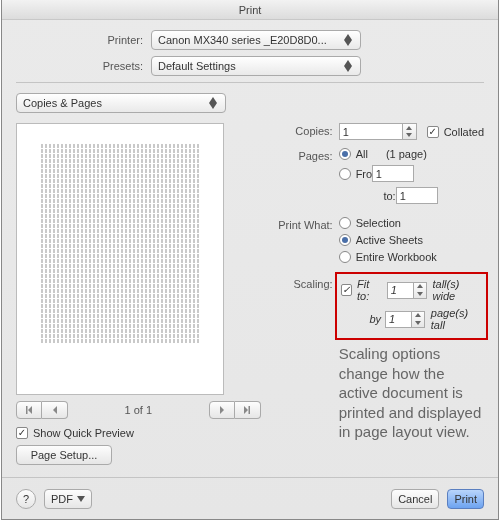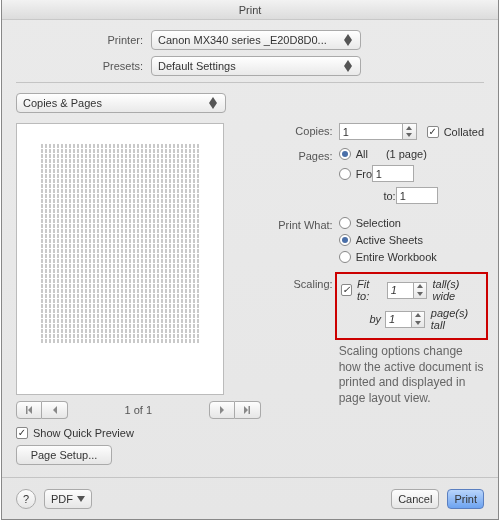--- a/index.html
+++ b/index.html
@@ -47,21 +47,21 @@
   .stepper { width:14px; height:17px; border:1px solid #aaa; border-left:none; background:linear-gradient(#fdfdfd,#e6e6e6); display:inline-flex; flex-direction:column; }
   .stepper div { flex:1; display:flex; align-items:center; justify-content:center; }
   .stepper svg { width:6px; height:4px; }
 
   .radio { width:12px; height:12px; border:1px solid #888; border-radius:50%; background:#fff; display:inline-flex; align-items:center; justify-content:center; margin-right:5px; vertical-align:middle; }
   .radio.sel::after { content:""; width:6px; height:6px; background:#4a6fa8; border-radius:50%; }
   .rline { display:flex; align-items:center; margin-bottom:5px; }
   .sublbl { width:40px; text-align:right; display:inline-block; }
 
   .redbox { border:2px solid #cc0000; padding:4px 4px 2px 4px; margin:-4px -4px 4px -4px;font-style:italic; }
-  .helptext { font-size:12px; color:#666; line-height:1.3; }
+  .helptext { font-size:15px; color:#666; line-height:1.3; }
 
   .footer { position:absolute; left:0; right:0; bottom:0; height:42px; border-top:1px solid #c4c4c4; display:flex; align-items:center; padding:0 14px; }
   .help-btn { width:20px; height:20px; border:1px solid #aaa; border-radius:50%; background:linear-gradient(#fdfdfd,#e6e6e6); display:flex; align-items:center; justify-content:center; color:#555; }
   .pdf-btn { margin-left:8px; height:20px; border:1px solid #aaa; border-radius:4px; background:linear-gradient(#fdfdfd,#e6e6e6); display:flex; align-items:center; padding:0 6px; }
   .pdf-btn svg { margin-left:4px; }
   .spacer { flex:1; }
   .btn { height:20px; border:1px solid #aaa; border-radius:4px; background:linear-gradient(#fdfdfd,#e6e6e6); padding:0 6px; display:flex; align-items:center; margin-left:8px; }
   .btn.default { background:linear-gradient(#b9d5fb,#6da3f0); border-color:#5a7fc0; color:#1a1a1a; }
 </style>
 </head>

